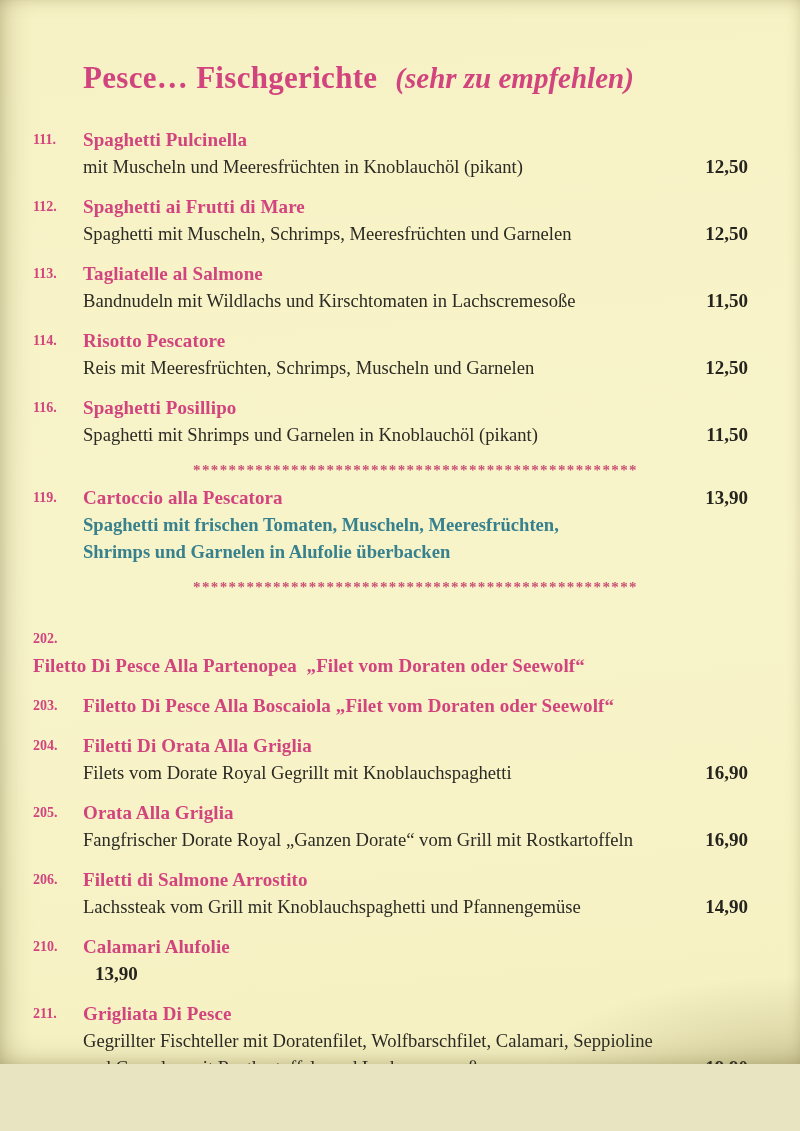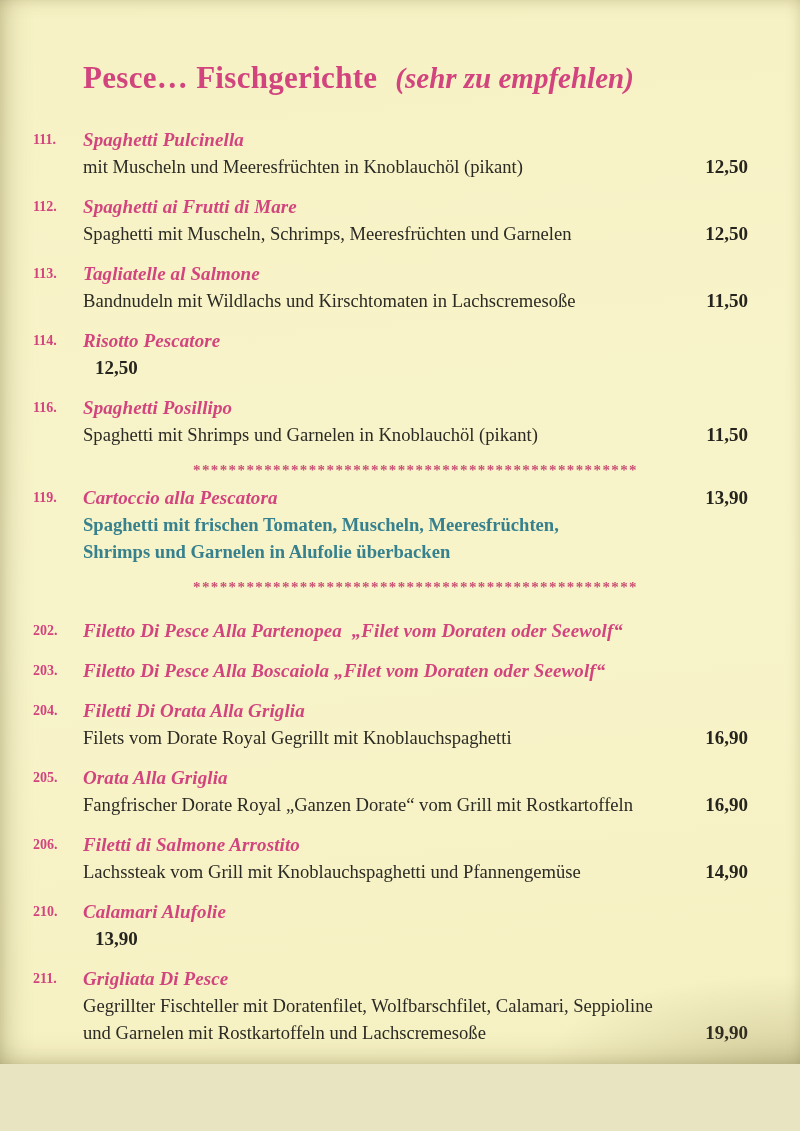--- a/index.html
+++ b/index.html
@@ -69,21 +69,20 @@
     justify-content: space-between;
     align-items: baseline;
     line-height: 27px;
   }
   .title {
     font-size: 19px;
     font-weight: bold;
     color: #d2447e;
     white-space: nowrap;
     letter-spacing: 0.1px;
-    font-style: italic;
   }
   .desc {
     font-size: 18.6px;
     color: #2b2a24;
     white-space: nowrap;
   }
   .desc.teal {
     color: #37818e;
     font-weight: bold;
   }
@@ -102,21 +101,21 @@
     font-size: 15px;
     font-weight: bold;
     letter-spacing: 1.4px;
     line-height: 19px;
     margin: 6px 0 4px 0;
     white-space: nowrap;
     overflow: hidden;
   }
 
   
-  .rows > :nth-child(9) { margin-top: 20px; }
+  .rows > :nth-child(9) { margin-top: 28px; flex-direction: column; }
   .rows > :nth-child(13) { margin-top: 12px; }
 </style>
 </head>
 <body>
 
 <div class="page">
   <div class="header">
     <span class="main-title">Pesce… Fischgerichte</span>
     <span class="sub-title">(sehr zu empfehlen)</span>
   </div>
@@ -164,20 +163,21 @@
   </div>
 
   <div class="item">
     <div class="num">114.</div>
     <div class="body">
       <div class="line">
         <span class="title">Risotto Pescatore</span>
 
       </div>
     <div class="line">
+            <span class="desc">Reis mit Meeresfrüchten, Schrimps, Muscheln und Garnelen</span>
             <span class="price">12,50</span>
           </div>
         </div>
   </div>
 
   <div class="item">
     <div class="num">116.</div>
     <div class="body">
       <div class="line">
         <span class="title">Spaghetti Posillipo</span>

